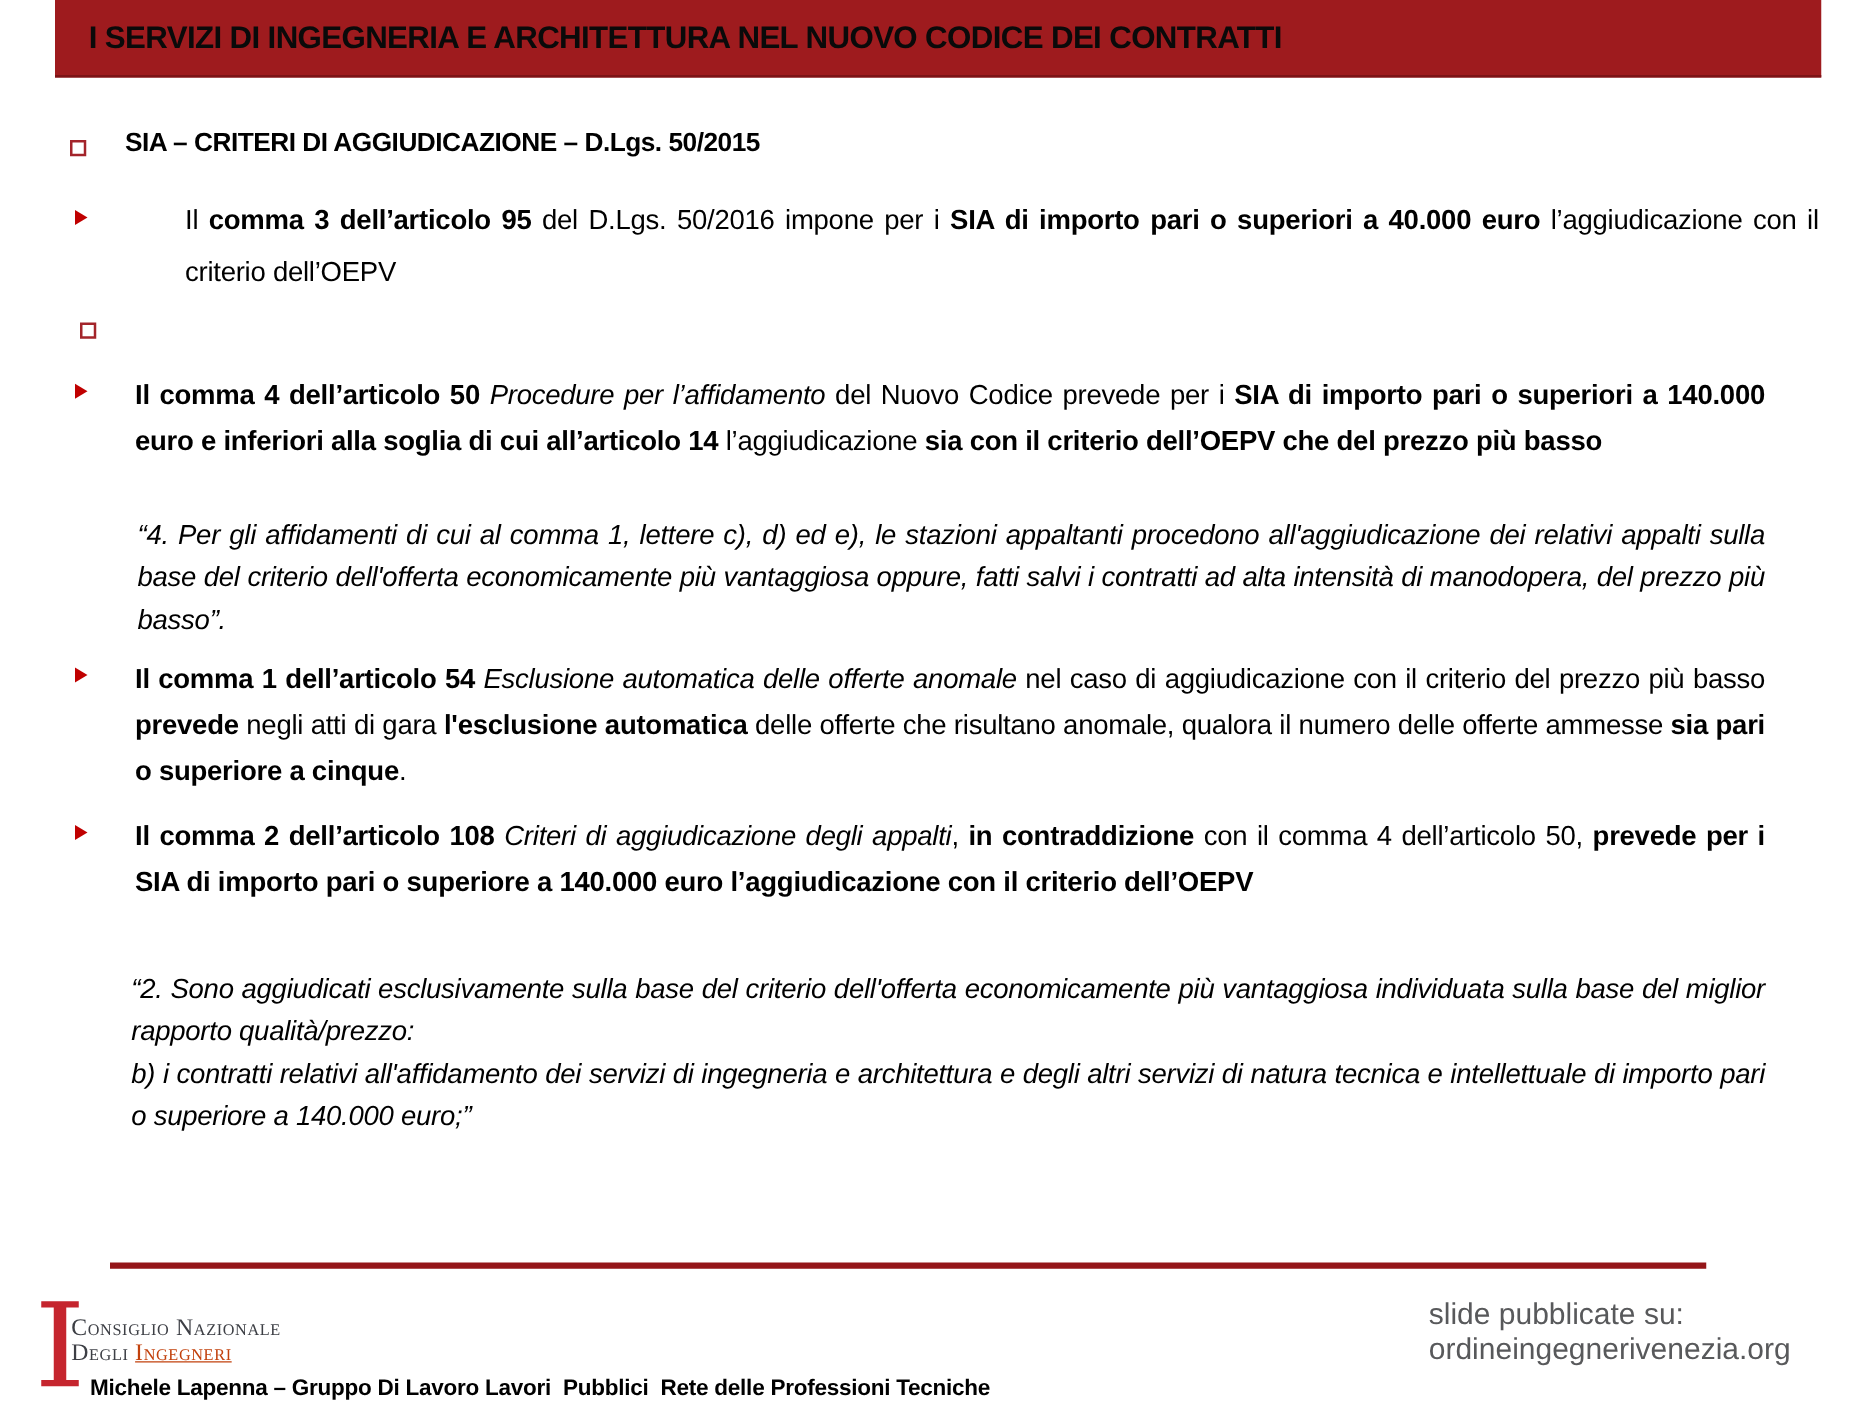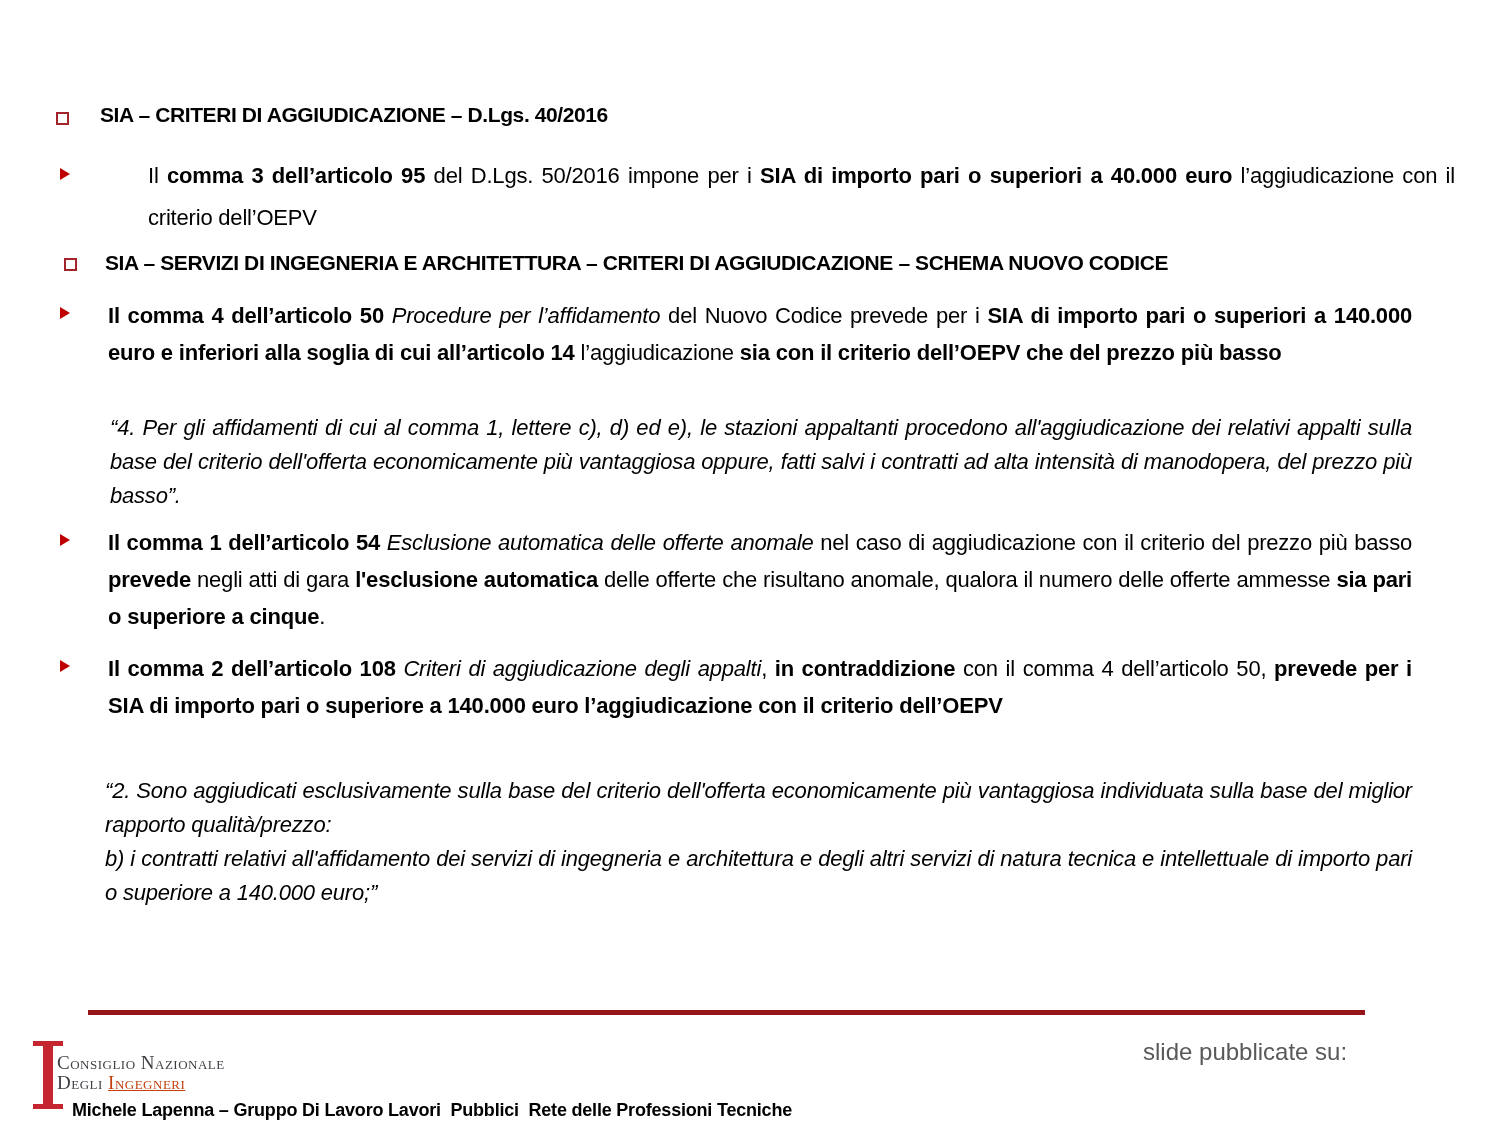--- a/index.html
+++ b/index.html
@@ -101,33 +101,35 @@
     font-size: 24px; line-height: 28px;
     color: #58595b;
     white-space: nowrap;
   }
 </style>
 </head>
 <body>
 
 <div class="slide">
 
+  <header class="titlebar">
+    <span class="title-text">I SERVIZI DI INGEGNERIA E ARCHITETTURA NEL NUOVO CODICE DEI CONTRATTI</span>
+  </header>
 
   <span class="m-square" style="left:56px; top:112px;"></span>
   <span class="m-arrow" style="left:60px; top:168px;"></span>
   <span class="m-square" style="left:64px; top:258px;"></span>
   <span class="m-arrow" style="left:60px; top:307px;"></span>
   <span class="m-arrow" style="left:60px; top:534px;"></span>
   <span class="m-arrow" style="left:60px; top:660px;"></span>
 
-  <div class="blk h" style="left:100px; top:103px;"><span style="font-weight: 700;">SIA – CRITERI DI AGGIUDICAZIONE – D.Lgs. 40/2016</span></div>
+  <div class="blk h" style="left:100px; top:103px;"><span style="font-weight: 700;">SIA – CRITERI DI AGGIUDICAZIONE – D.Lgs. 50/2015</span></div>
 
   <div class="blk p p1" style="left:105px; top:155px; width:1307px;"><span>Il </span><span style="font-weight: 700;">comma 3 dell’articolo 95 </span><span>del D.Lgs. 50/2016 impone per i </span><span style="font-weight: 700;">SIA di importo pari o superiori a 40.000 euro </span><span>l’aggiudicazione con il criterio dell’OEPV</span></div>
 
-  <div class="blk h" style="left:105px; top:251px;"><span style="font-weight: 700;">SIA – SERVIZI DI INGEGNERIA E ARCHITETTURA – CRITERI DI AGGIUDICAZIONE – SCHEMA NUOVO CODICE</span></div>
 
   <div class="blk p" style="left:108px; top:297px; width:1304px;"><span style="font-weight: 700;">Il comma 4 dell’articolo 50 </span><span style="font-style: italic;">Procedure per l’affidamento </span><span>del Nuovo Codice prevede per i </span><span style="font-weight: 700;">SIA di importo pari o superiori a 140.000 euro e inferiori alla soglia di cui all’articolo 14 </span><span>l’aggiudicazione </span><span style="font-weight: 700;">sia con il criterio dell’OEPV che del prezzo più basso</span></div>
 
   <div class="blk q" style="left:110px; top:411px; width:1302px;"><span style="font-style: italic;">“4. Per gli affidamenti di cui al comma 1, lettere c), d) ed e), le stazioni appaltanti procedono all'aggiudicazione dei relativi appalti sulla base del criterio dell'offerta economicamente più vantaggiosa oppure, fatti salvi i contratti ad alta intensità di manodopera, del prezzo più basso”.</span></div>
 
   <div class="blk p" style="left:108px; top:524px; width:1304px;"><span style="font-weight: 700;">Il comma 1 dell’articolo 54 </span><span style="font-style: italic;">Esclusione automatica delle offerte anomale </span><span>nel caso di aggiudicazione con il criterio del prezzo più basso </span><span style="font-weight: 700;">prevede </span><span>negli atti di gara </span><span style="font-weight: 700;">l'esclusione automatica </span><span>delle offerte che risultano anomale, qualora il numero delle offerte ammesse </span><span style="font-weight: 700;">sia pari o superiore a cinque</span><span>.</span></div>
 
   <div class="blk p" style="left:108px; top:650px; width:1304px;"><span style="font-weight: 700;">Il comma 2 dell’articolo 108 </span><span style="font-style: italic;">Criteri di aggiudicazione degli appalti</span><span>, </span><span style="font-weight: 700;">in contraddizione </span><span>con il comma 4 dell’articolo 50, </span><span style="font-weight: 700;">prevede per i SIA di importo pari o superiore a 140.000 euro l’aggiudicazione con il criterio dell’OEPV</span></div>
 
   <div class="blk q" style="left:105px; top:774px; width:1307px;"><span style="font-style: italic;">“2. Sono aggiudicati esclusivamente sulla base del criterio dell'offerta economicamente più vantaggiosa individuata sulla base del miglior rapporto qualità/prezzo:</span><br><span style="font-style: italic;">b) i contratti relativi all'affidamento dei servizi di ingegneria e architettura e degli altri servizi di natura tecnica e intellettuale di importo pari o superiore a 140.000 euro;”</span></div>
@@ -142,15 +144,16 @@
 
   <div class="logo-text">
     <span>Consiglio Nazionale</span><br>
     <span>Degli </span><span class="red">Ingegneri</span>
   </div>
 
   <div class="author">Michele Lapenna – Gruppo Di Lavoro Lavori  Pubblici  Rete delle Professioni Tecniche</div>
 
   <div class="published">
     <span>slide pubblicate su:</span><br>
+    <span>ordineingegnerivenezia.org</span>
   </div>
 
 </div>
 
 </body></html>

